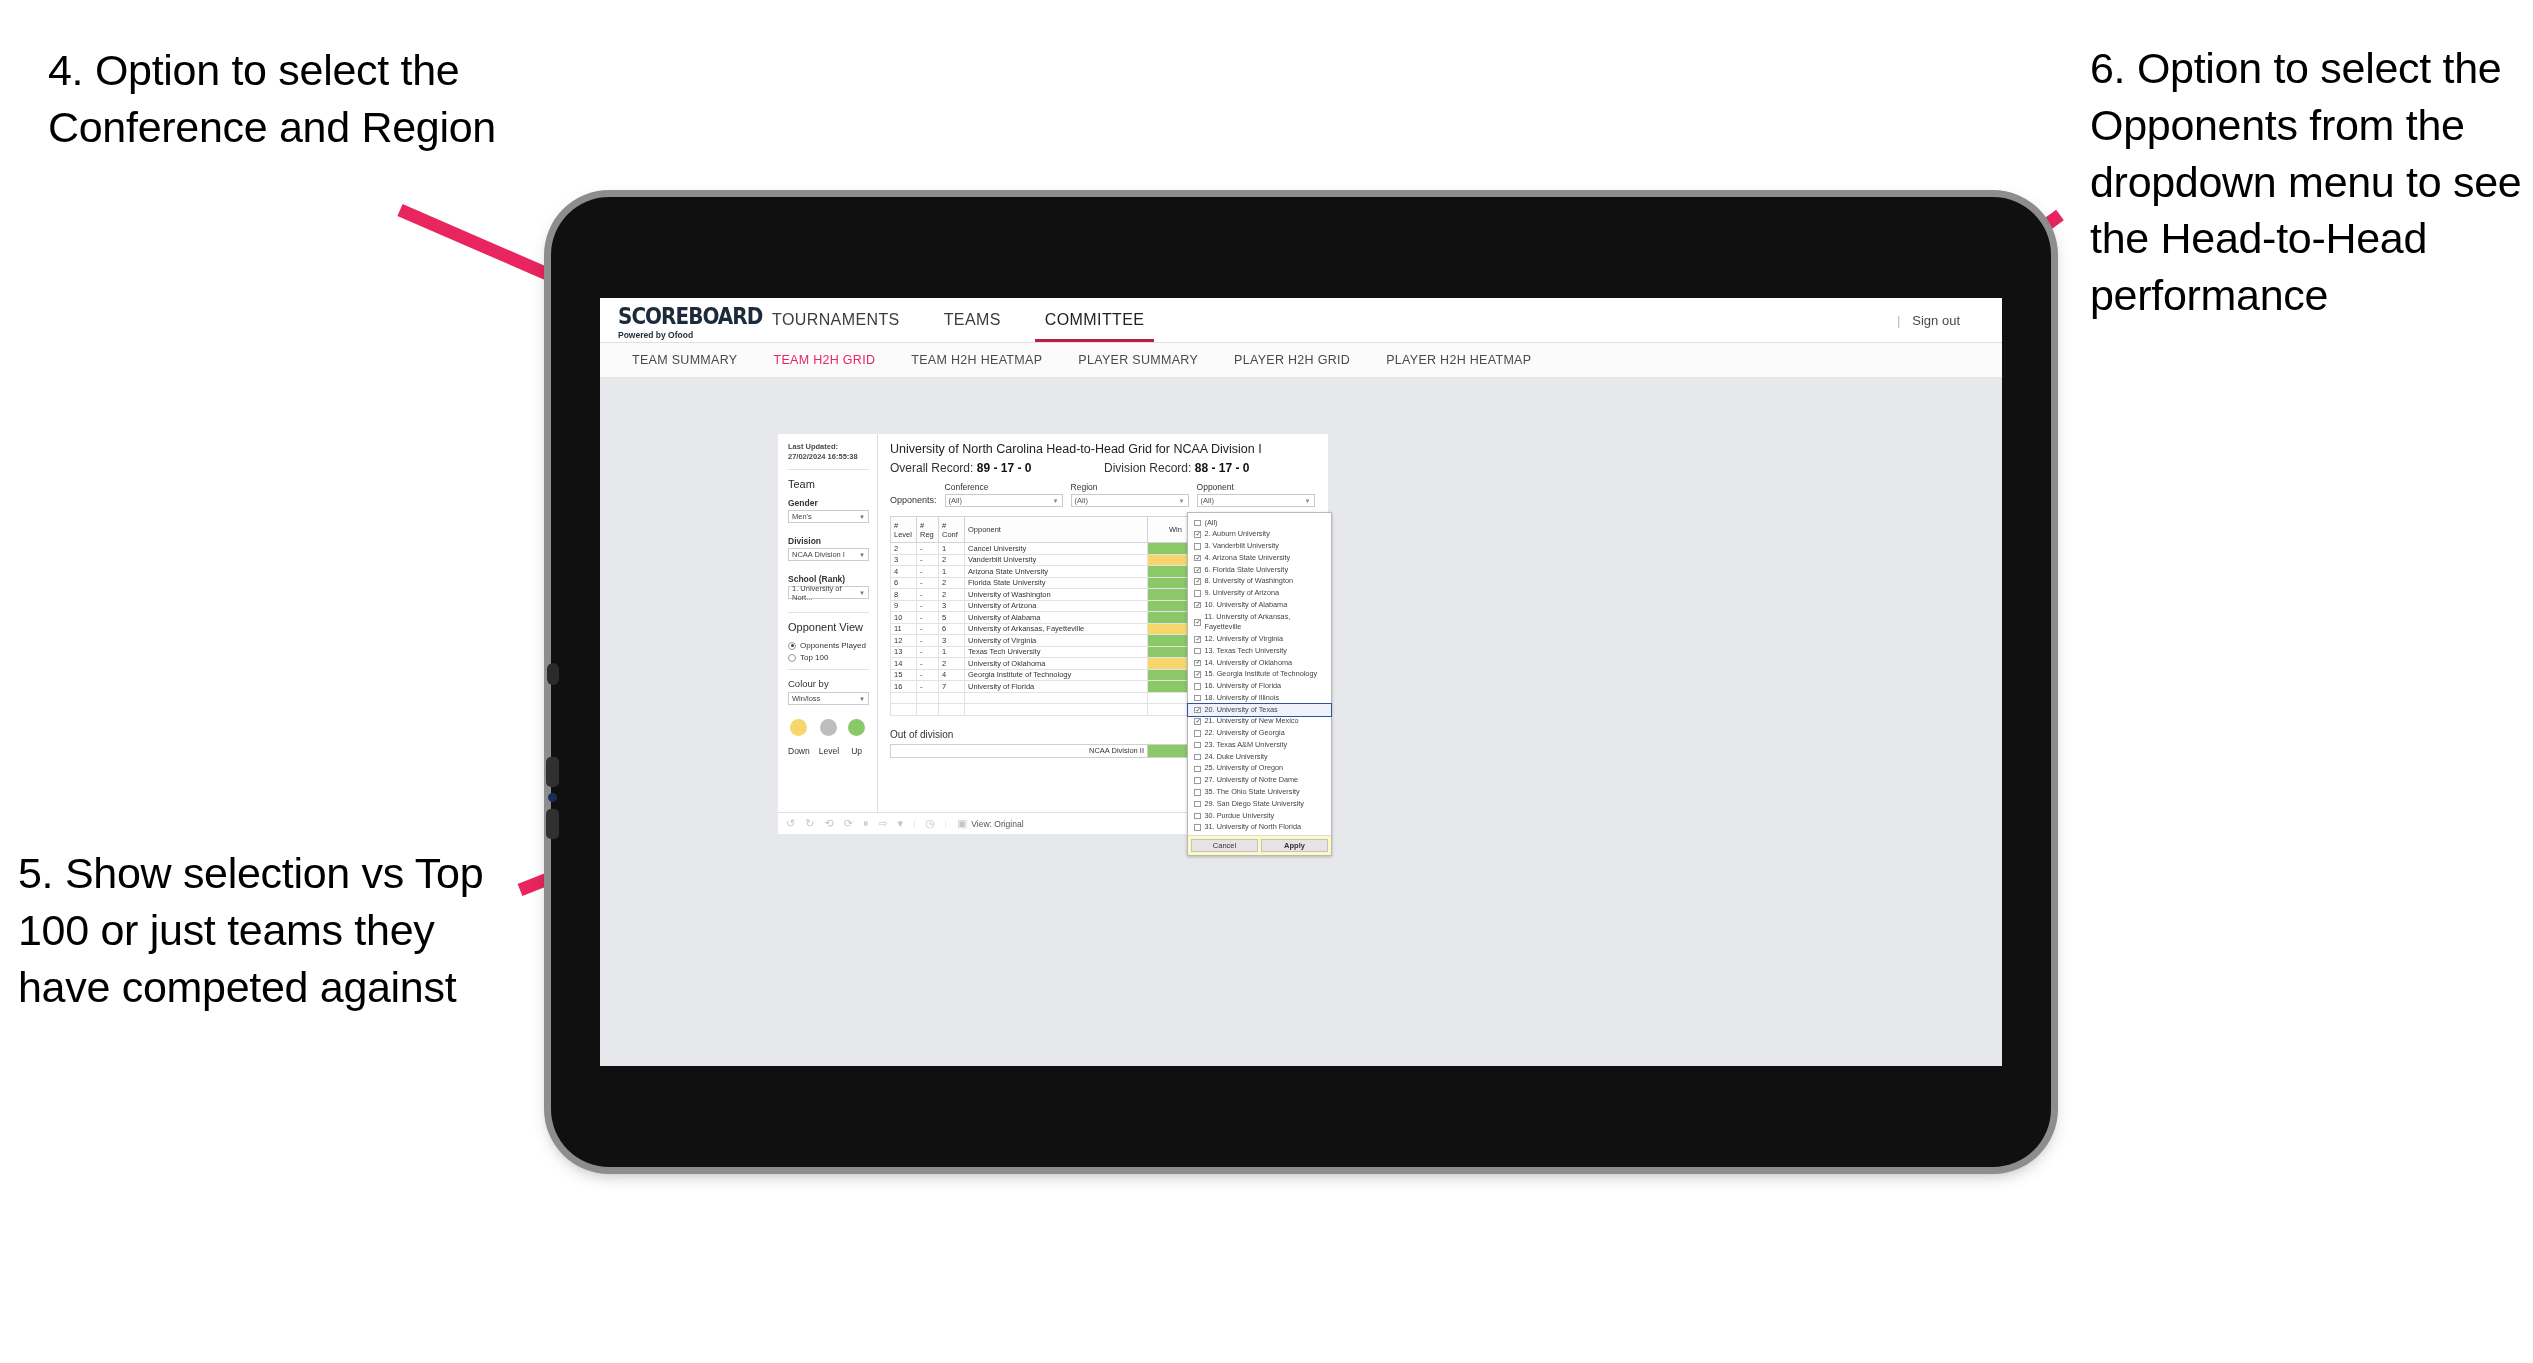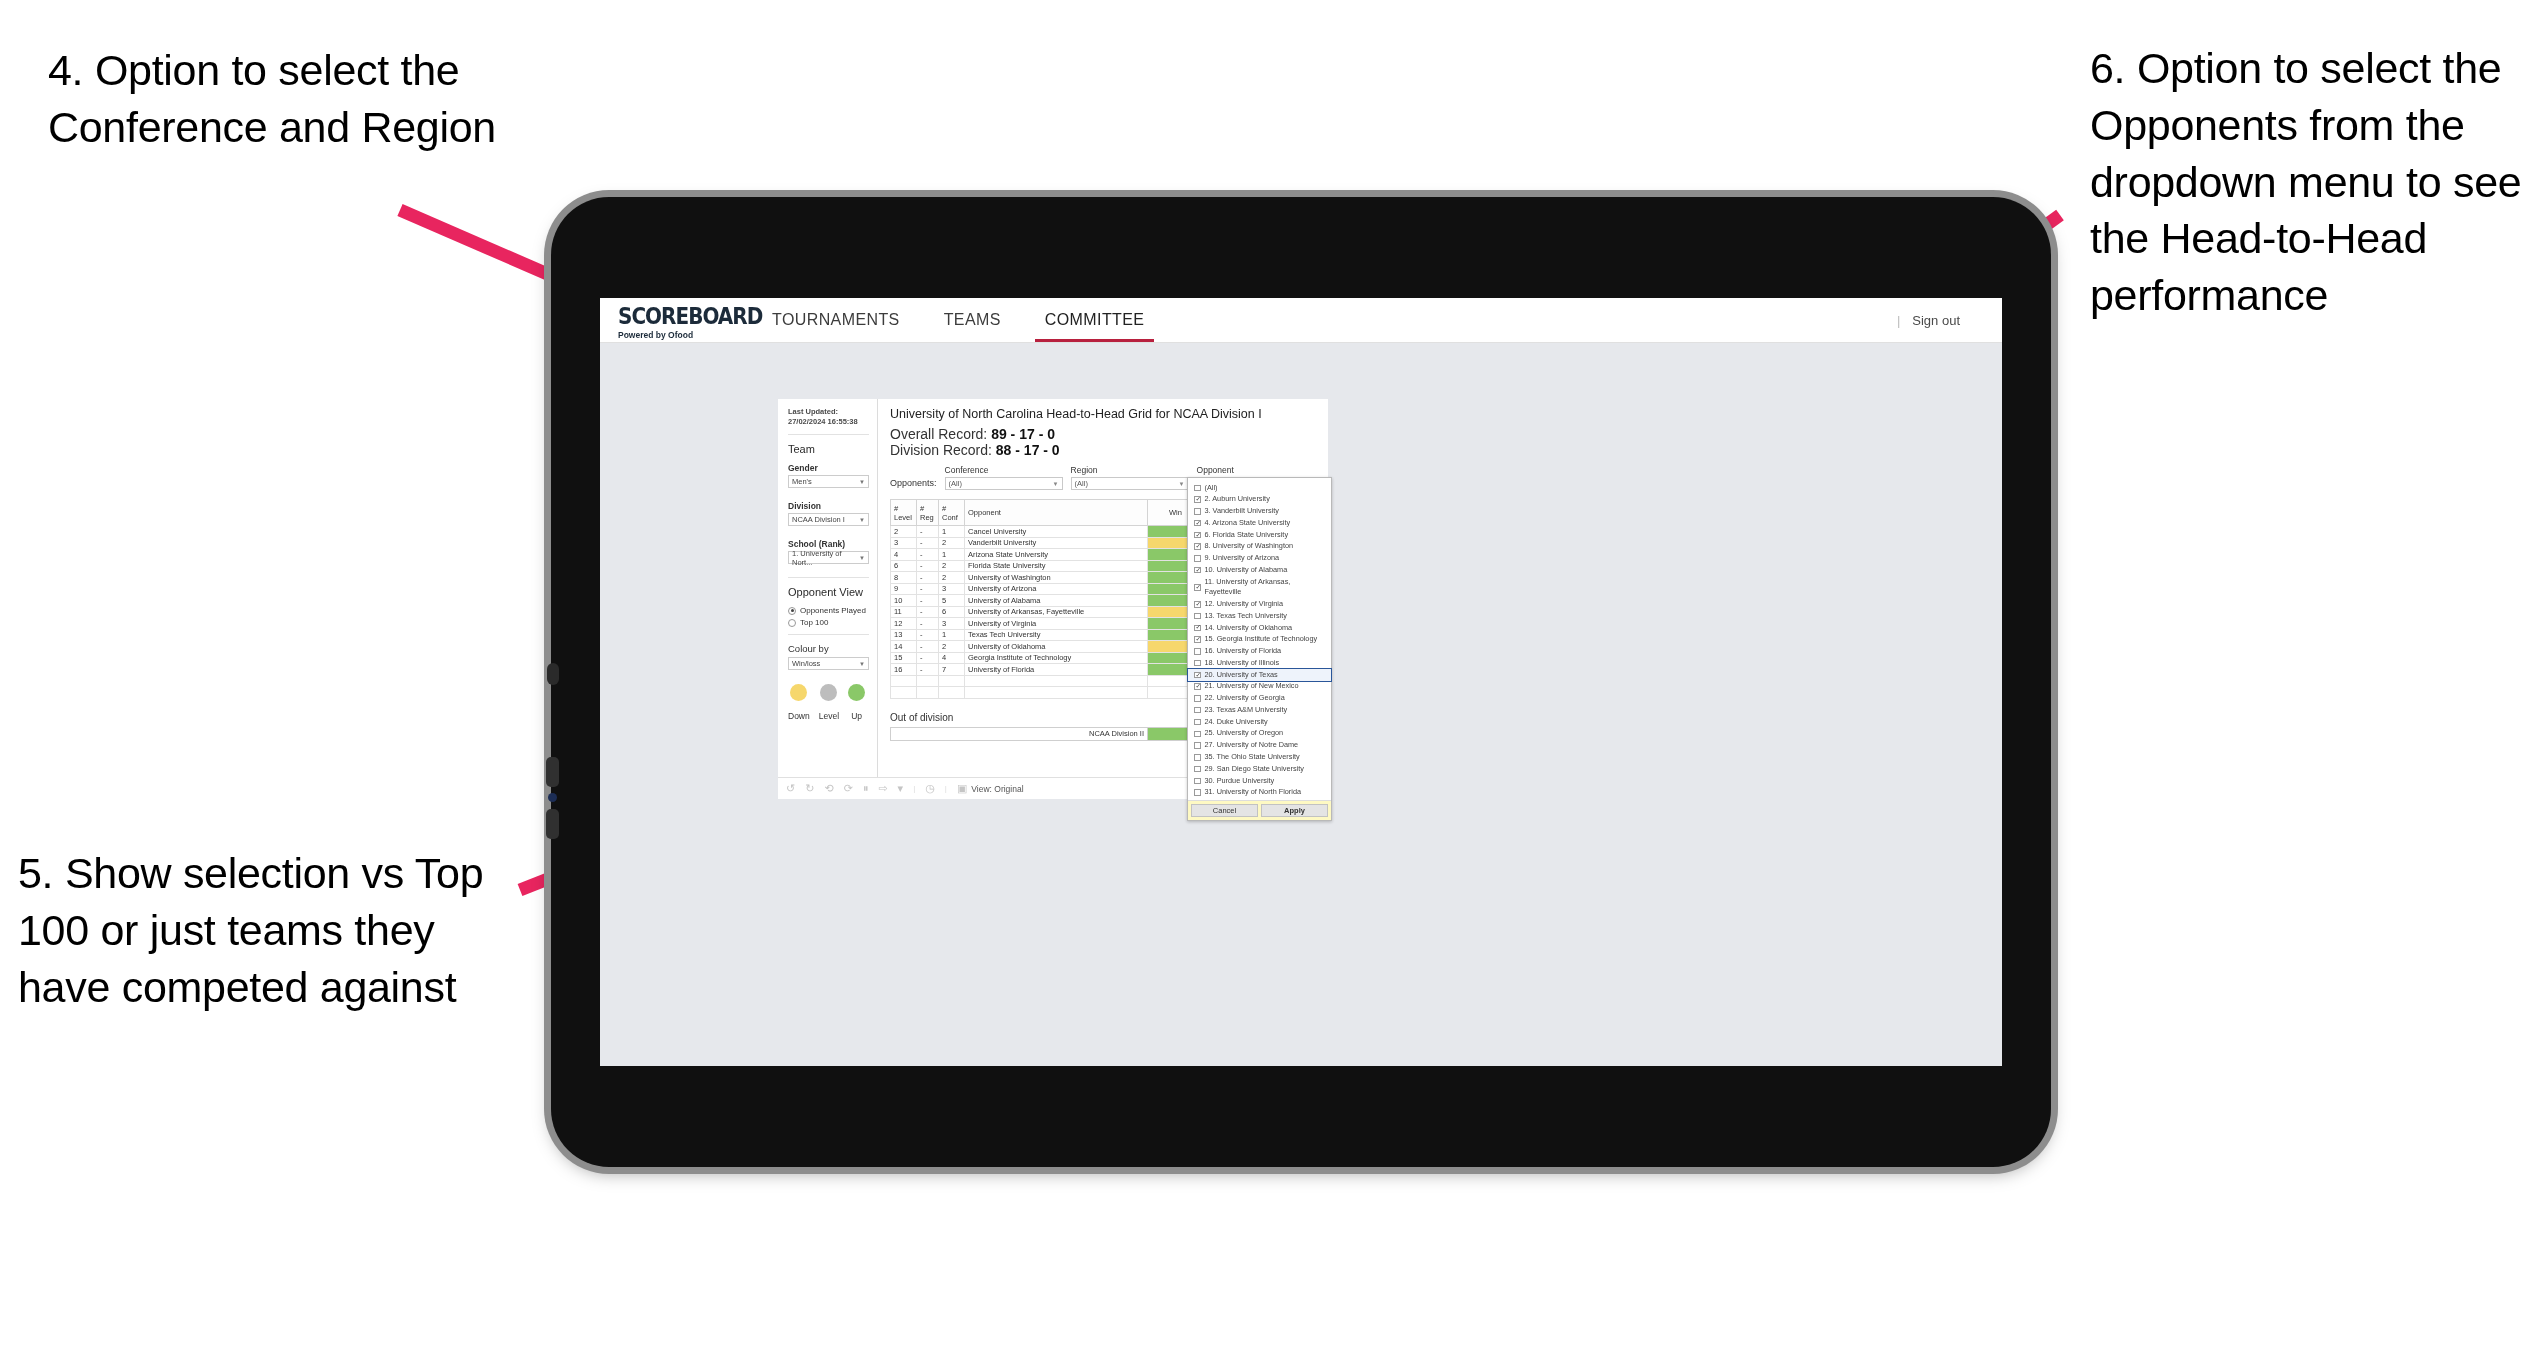--- a/index.html
+++ b/index.html
@@ -122,21 +122,21 @@
     border-radius:50%; background:#444;
   }
   #legend { display:flex; gap:9px; margin-top:14px; }
   .leg { text-align:center; }
   .dot { width:17px; height:17px; border-radius:50%; margin:0 auto 4px; }
   .leg span { font-size:8.5px; color:#333; }
 
   
   #content { flex:1; padding:8px 10px 0 12px; position:relative; }
   #viz-title { font-size:12.5px; color:#222; font-weight:normal; }
-  #records { display:flex; margin-top:5px; font-size:14px; color:#333;flex-direction:column; }
+  #records { display:flex; margin-top:5px; font-size:12px; color:#333; }
   #records .rec { width:50%; }
   #records b { color:#111; }
   #filters { display:flex; align-items:flex-end; margin-top:7px; gap:8px; }
   #opponents-label { font-size:9px; color:#333; padding-bottom:2px; }
   .filt { }
   .filt .fl { font-size:8.5px; color:#333; margin-bottom:2px; }
   .filt .fsel {
     width:118px; height:13px; border:1px solid #c9c9c9; background:#fff;
     font-size:7.5px; color:#555; display:flex; align-items:center; padding:0 3px; cursor:pointer;
   }
@@ -236,20 +236,28 @@
       </div>
       <div class="topnav-item">TOURNAMENTS</div>
       <div class="topnav-item">TEAMS</div>
       <div class="topnav-item active">COMMITTEE</div>
       <div id="signout-wrap">
         <span id="signout-div">|</span>
         <span>Sign out</span>
       </div>
     </div>
 
+    <div id="subnav">
+      <div class="subnav-item">TEAM SUMMARY</div>
+      <div class="subnav-item active">TEAM H2H GRID</div>
+      <div class="subnav-item">TEAM H2H HEATMAP</div>
+      <div class="subnav-item">PLAYER SUMMARY</div>
+      <div class="subnav-item">PLAYER H2H GRID</div>
+      <div class="subnav-item">PLAYER H2H HEATMAP</div>
+    </div>
 
     <div id="workspace">
       <div id="viz">
 
         <div id="sidepanel">
           <div id="updated">Last Updated: 27/02/2024 16:55:38</div>
           <div class="hr"></div>
           <div class="panel-h">Team</div>
 
           <div class="fld-label">Gender</div>

